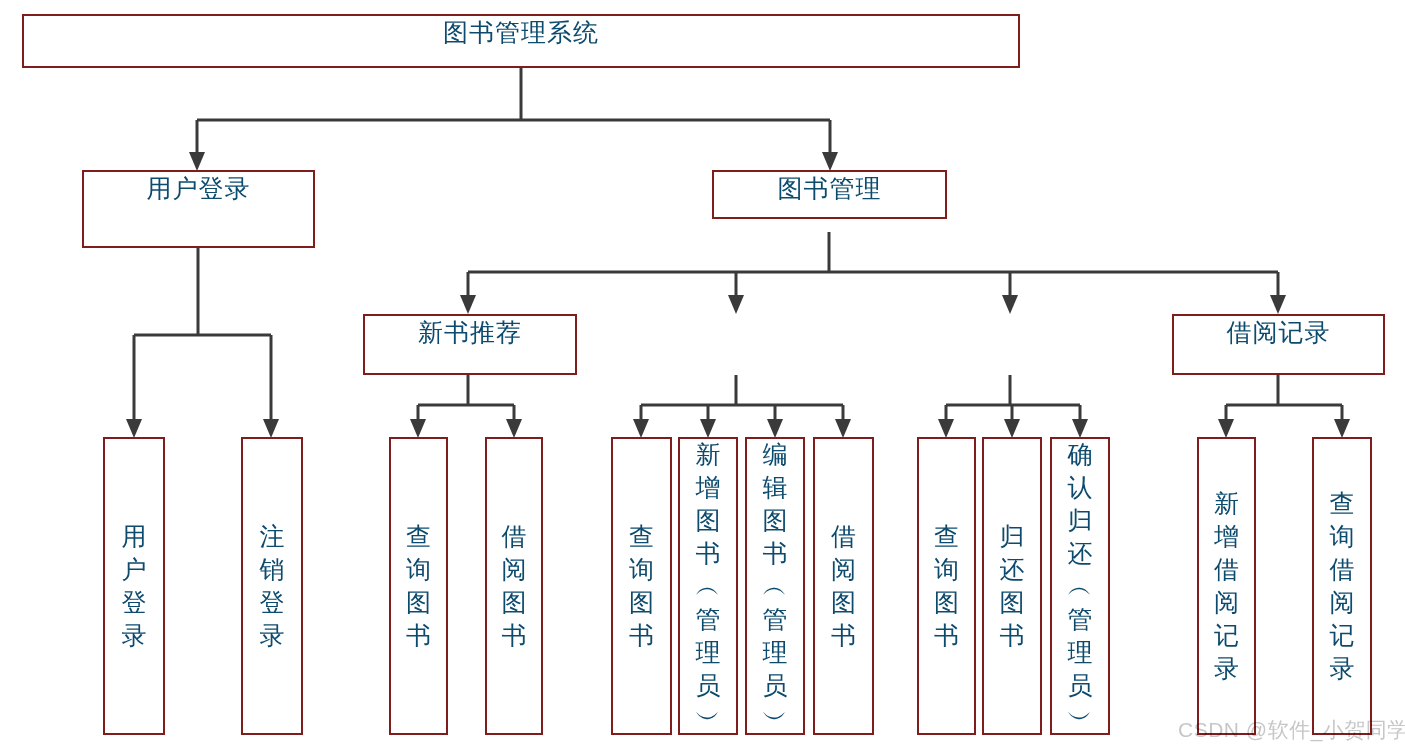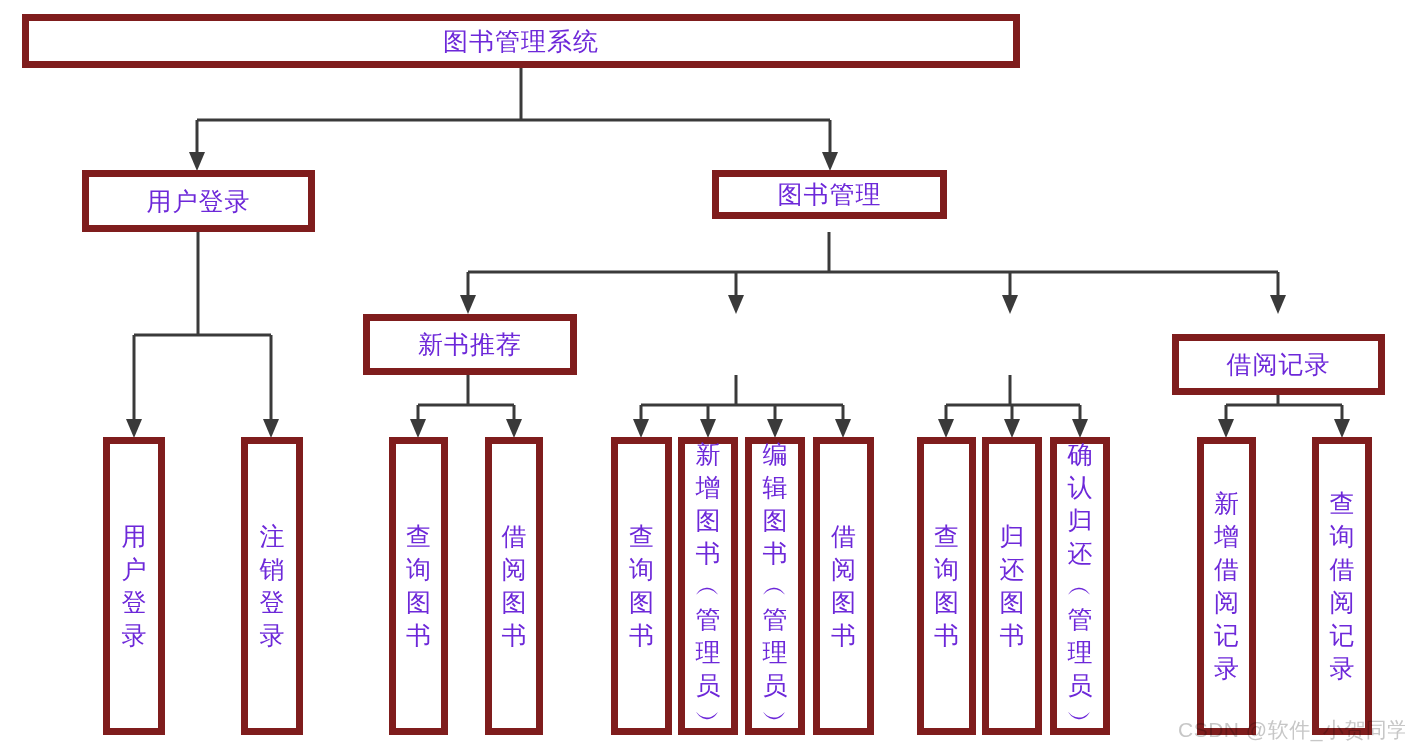--- a/index.html
+++ b/index.html
@@ -3,22 +3,22 @@
 <meta charset="utf-8">
 <style>
   html,body{margin:0;padding:0;background:#ffffff;}
   body{font-family:"Liberation Sans","DejaVu Sans",sans-serif;}
   #canvas{
     position:relative;width:1405px;height:747px;background:#ffffff;overflow:hidden;
   }
   #wires{position:absolute;left:0;top:0;z-index:0;}
   .node{
     position:absolute;box-sizing:border-box;background:#ffffff;
-    border:7px solid #7f1d1d;color:#6d28d9;z-index:1;
-    display:flex;align-items:center;justify-content:center;
+    border:2px solid #7f1d1d;color:#0c4a6e;z-index:1;
+    display:flex;justify-content:center;
   }
   .hlabel{font-size:25px;letter-spacing:1px;white-space:nowrap;}
   .leaf{flex-direction:column;}
   .vchar{display:block;height:33px;line-height:33px;font-size:25px;text-align:center;}
   .watermark{
     position:absolute;z-index:2;color:#c7c7c7;font-size:21px;letter-spacing:0.5px;
     white-space:nowrap;mix-blend-mode:multiply;
   }
 </style>
 </head>
@@ -89,31 +89,31 @@
       <polygon points="1072,419 1088,419 1080,438"></polygon>
       <polygon points="1218,419 1234,419 1226,438"></polygon>
       <polygon points="1334,419 1350,419 1342,438"></polygon>
     </g>
   </svg>
 
   <div class="node" style="left:22px;top:14px;width:998px;height:54px;">
     <span class="hlabel">图书管理系统</span>
   </div>
 
-  <div class="node" style="left:82px;top:170px;width:233px;height:62px;">
+  <div class="node" style="left:82px;top:170px;width:233px;height:78px;">
     <span class="hlabel">用户登录</span>
   </div>
   <div class="node" style="left:712px;top:170px;width:235px;height:49px;">
     <span class="hlabel">图书管理</span>
   </div>
 
   <div class="node" style="left:363px;top:314px;width:214px;height:61px;">
     <span class="hlabel">新书推荐</span>
   </div>
-  <div class="node" style="left:1172px;top:314px;width:213px;height:61px;margin-top:20px;">
+  <div class="node" style="left:1172px;top:314px;width:213px;height:61px;">
     <span class="hlabel">借阅记录</span>
   </div>
 
   <div class="node leaf" style="left:103px;top:437px;width:62px;height:298px;">
       <span class="vchar">用</span>
       <span class="vchar">户</span>
       <span class="vchar">登</span>
       <span class="vchar">录</span>
     </div>
   <div class="node leaf" style="left:241px;top:437px;width:62px;height:298px;">

